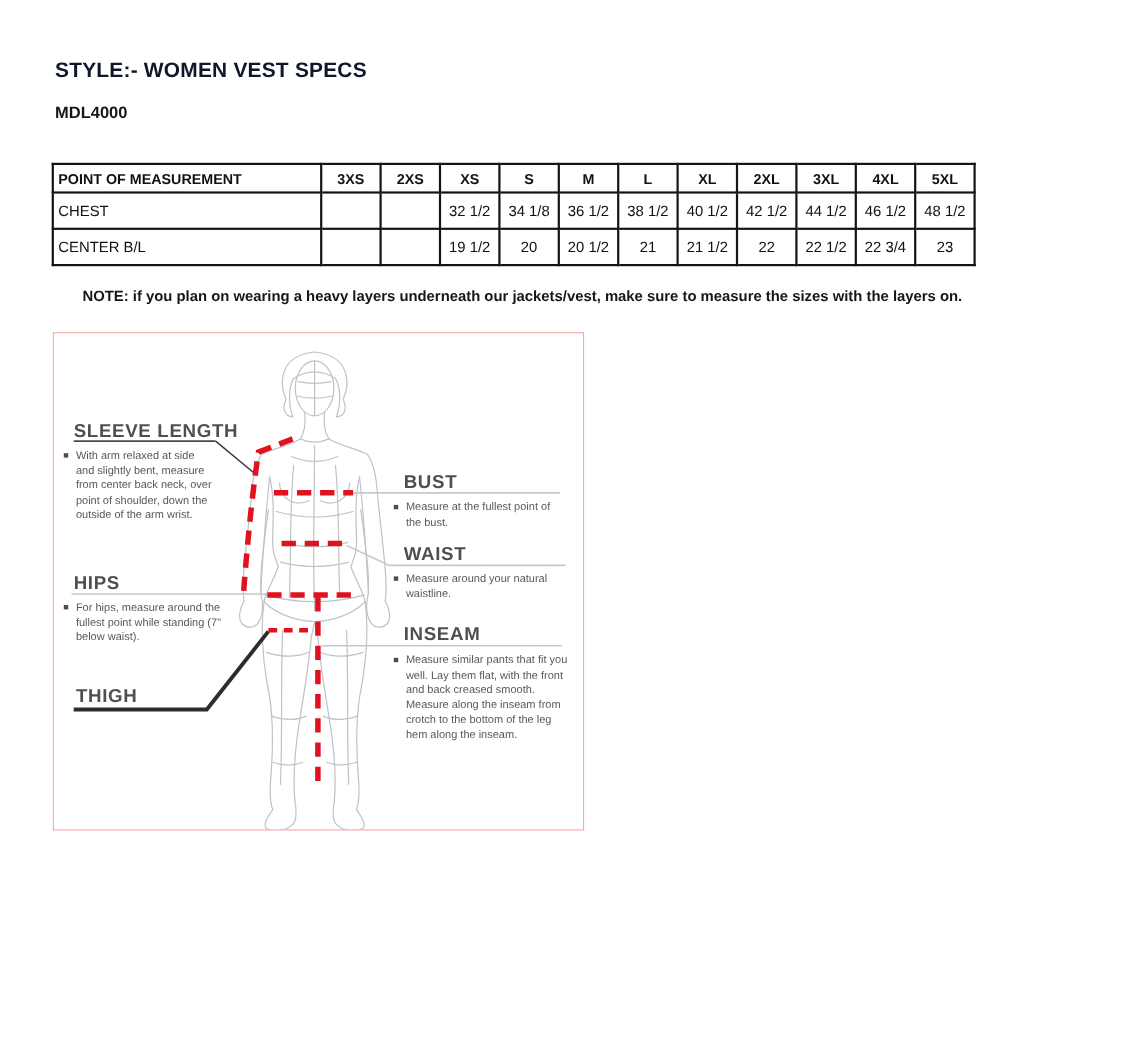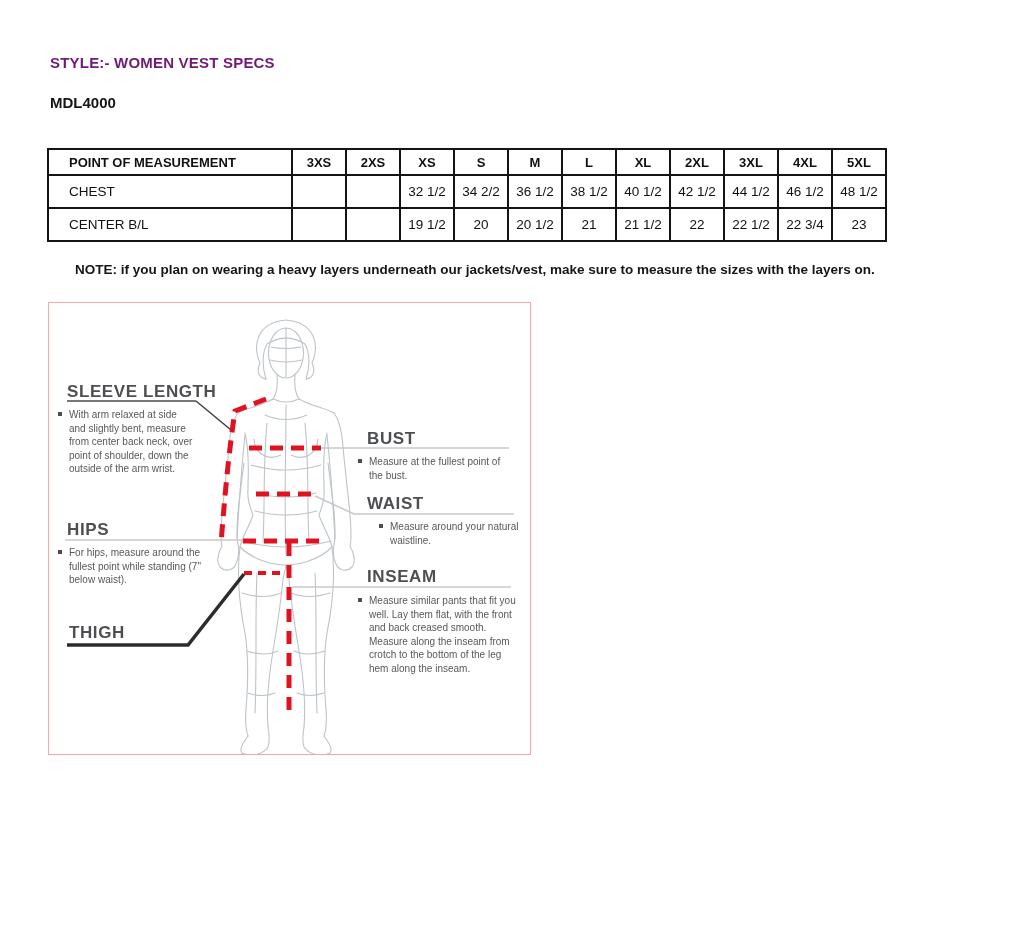--- a/index.html
+++ b/index.html
@@ -3,38 +3,38 @@
 <meta charset="utf-8">
 <style>
   * { margin:0; padding:0; box-sizing:border-box; }
   html,body { background:#ffffff; }
   .page {
     position:relative; width:1024px; height:950px; background:#fff;
     font-family:"Liberation Sans", sans-serif; overflow:hidden;
   }
   .doc-title {
     position:absolute; left:50px; top:54px;
-    font-size:15px; font-weight:bold; color:#701a75; letter-spacing:.2px;
+    font-size:19px; font-weight:bold; color:#0f172a; letter-spacing:.2px;
   }
   .doc-model {
     position:absolute; left:50px; top:94px;
     font-size:15px; font-weight:bold; color:#161616;
   }
   table.size-table {
     position:absolute; left:47px; top:148px;
     border-collapse:collapse; table-layout:fixed; width:838px;
     background:#fff;
   }
   .size-table th, .size-table td {
     border:2px solid #141414; text-align:center; vertical-align:middle;
     color:#111; overflow:hidden; white-space:nowrap;
   }
   .size-table th { font-size:13px; font-weight:bold; height:26px; }
   .size-table td { font-size:13.5px; font-weight:normal; height:33px; }
-  .size-table th.c0, .size-table td.c0 { text-align:left; padding-left:20px; }
+  .size-table th.c0, .size-table td.c0 { text-align:left; padding-left:4px; }
   .doc-note {
     position:absolute; left:47px; top:262px; width:900px;
     font-size:13.5px; font-weight:bold; color:#161616;padding-left:28px;
   }
   .diagram {
     position:absolute; left:48px; top:302px; width:483px; height:453px;
     border:1px solid #fca5a5; background:#fff;
   }
   .diagram svg { position:absolute; left:0; top:0; }
   .d-head {
@@ -87,21 +87,21 @@
         <th>4XL</th>
         <th>5XL</th>
       </tr>
     </thead>
     <tbody>
       <tr>
         <td class="c0">CHEST</td>
         <td></td>
         <td></td>
         <td>32 1/2</td>
-        <td>34 2/2</td>
+        <td>34 1/8</td>
         <td>36 1/2</td>
         <td>38 1/2</td>
         <td>40 1/2</td>
         <td>42 1/2</td>
         <td>44 1/2</td>
         <td>46 1/2</td>
         <td>48 1/2</td>
       </tr>
       <tr>
         <td class="c0">CENTER B/L</td>
@@ -215,21 +215,21 @@
 
     <div class="d-head" style="left:20px; top:320px;">THIGH</div>
 
     <div class="d-head" style="left:318px; top:126px;">BUST</div>
     <div class="d-text" style="left:320px; top:152px; width:134px;">
       <span class="sq"></span>
       <span>Measure at the fullest point of the bust.</span>
     </div>
 
     <div class="d-head" style="left:318px; top:191px;">WAIST</div>
-    <div class="d-text" style="left:320px; top:217px; width:134px;margin-left:21px;">
+    <div class="d-text" style="left:320px; top:217px; width:134px;">
       <span class="sq"></span>
       <span>Measure around your natural waistline.</span>
     </div>
 
     <div class="d-head" style="left:318px; top:264px;">INSEAM</div>
     <div class="d-text" style="left:320px; top:291px; width:154px;">
       <span class="sq"></span>
       <span>Measure similar pants that fit you well. Lay them flat, with the front and back creased smooth. Measure along the inseam from crotch to the bottom of the leg hem along the inseam.</span>
     </div>
 

